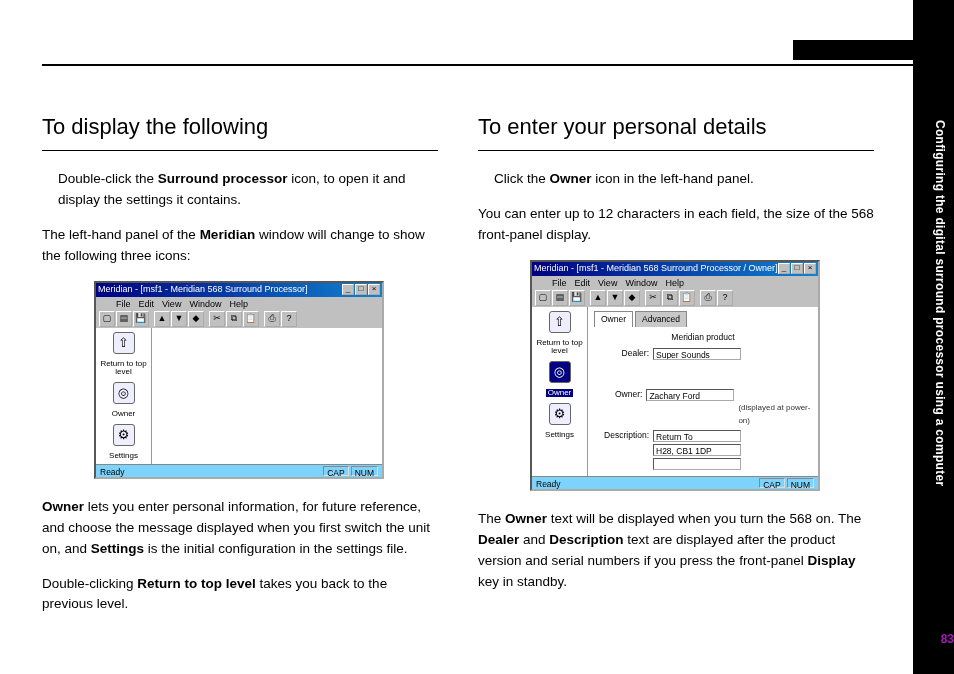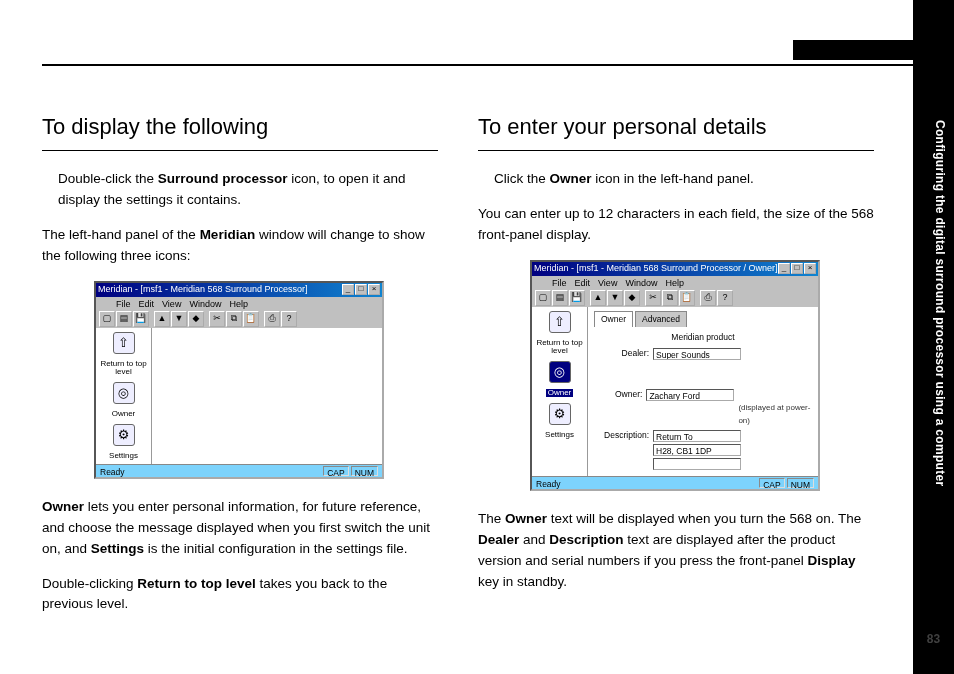--- a/index.html
+++ b/index.html
@@ -1,20 +1,20 @@
 <!DOCTYPE html>
 <html><head>
 <meta charset="utf-8">
 <style>
   * { box-sizing: border-box; margin: 0; padding: 0; }
   html, body { width: 954px; height: 674px; font-family: Arial, Helvetica, sans-serif; background: #fff; color: #000; }
   .page { position: relative; width: 954px; height: 674px; }
   .sidebar-black { position: absolute; top: 0; right: 0; width: 41px; height: 674px; background: #000; }
   .section-label { position: absolute; top: 120px; right: 7px; width: 26px; color: #fff; font-size: 12px; font-weight: bold; writing-mode: vertical-rl; letter-spacing: 0.3px; white-space: nowrap; }
-  .page-number { position: absolute; bottom: 28px; right: 0; width: 41px; text-align: center; color: #404040; font-size: 12px; font-weight: bold; }
+  .page-number { position: absolute; bottom: 28px; right: 0; width: 41px; text-align: right; color: #a21caf; font-size: 12px; font-weight: bold; }
   .top-tab { position: absolute; top: 40px; right: 41px; width: 120px; height: 20px; background: #000; }
   .top-rule { position: absolute; top: 64px; left: 42px; right: 41px; height: 2px; background: #000; }
   .content { position: absolute; top: 110px; left: 42px; right: 80px; display: flex; gap: 40px; }
   .col { flex: 1; font-size: 13.5px; line-height: 1.55; }
   h2 { font-size: 22px; font-weight: normal; font-family: Arial, Helvetica, sans-serif; margin-bottom: 6px; }
   hr.divider { border: none; border-top: 1px solid #000; margin-bottom: 18px; }
   .indent { padding-left: 16px; }
   p { margin-bottom: 14px; }
   b { font-weight: bold; }
 

